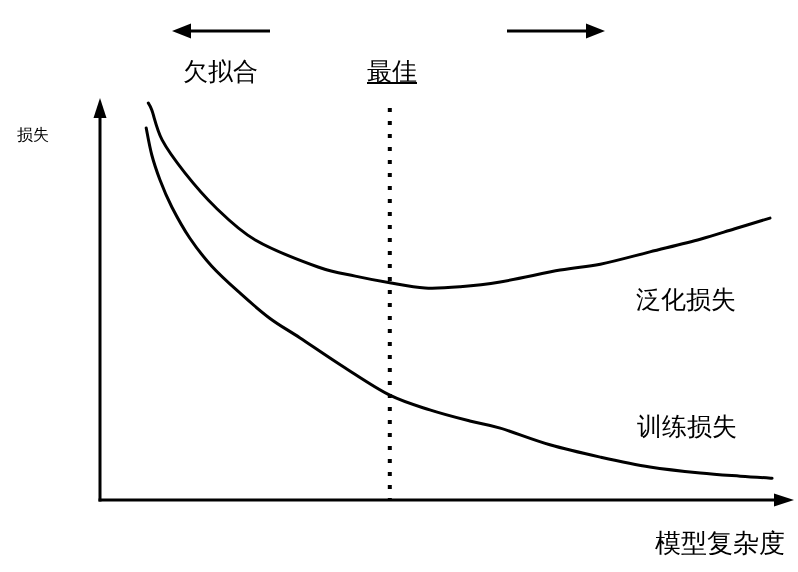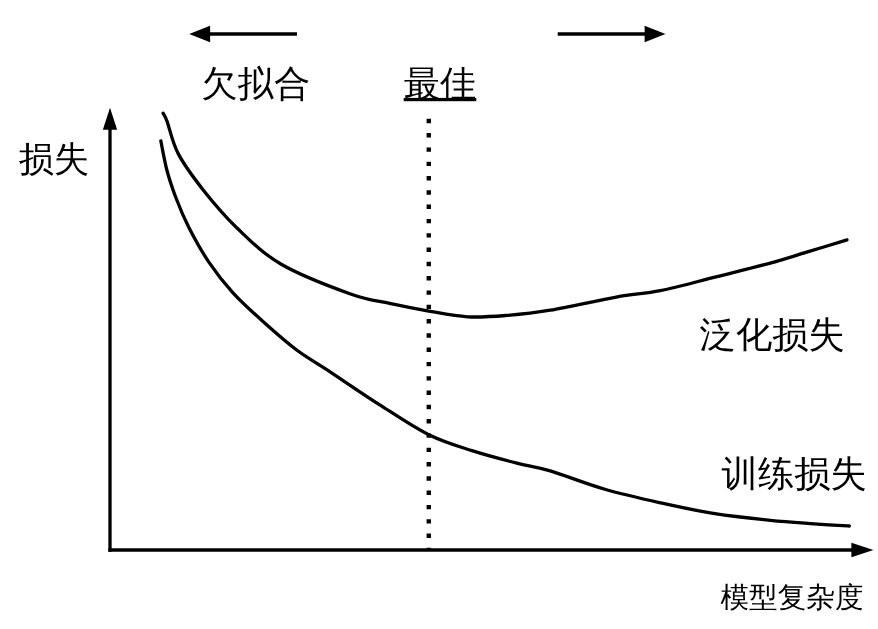--- a/index.html
+++ b/index.html
@@ -16,30 +16,30 @@
     color: #000000;
     overflow: hidden;
   }
   #plot {
     position: absolute;
     left: 0;
     top: 0;
   }
   .lbl {
     position: absolute;
-    font-size: 33px;
+    font-size: 25px;
     line-height: 1.2;
     color: #000000;
     white-space: nowrap;
   }
   .lbl-xaxis {
     font-size: 26px;
   }
   .lbl-yaxis {
-    font-size: 32px;
+    font-size: 16px;
     font-family: Liberation Serif, serif;
   }
   svg line, svg path {
     stroke: #000000;
     fill: none;
   }
   svg polygon {
     fill: #000000;
     stroke: none;
   }
@@ -75,16 +75,16 @@
 
   <div class="lbl lbl-yaxis" style="left:17px; top:125px;">损失</div>
 
   <div class="lbl" style="left:183px; top:56px;">欠拟合</div>
 
   <div class="lbl" style="left:367px; top:56px;text-decoration:underline;">最佳</div>
 
 
   <div class="lbl" style="left:636px; top:284px;text-align:right;">泛化损失</div>
 
-  <div class="lbl" style="left:656px; top:411px;">训练损失</div>
+  <div class="lbl" style="left:637px; top:411px;">训练损失</div>
 
   <div class="lbl lbl-xaxis" style="left:655px; top:528px;">模型复杂度</div>
 </div>
 
 </body></html>

